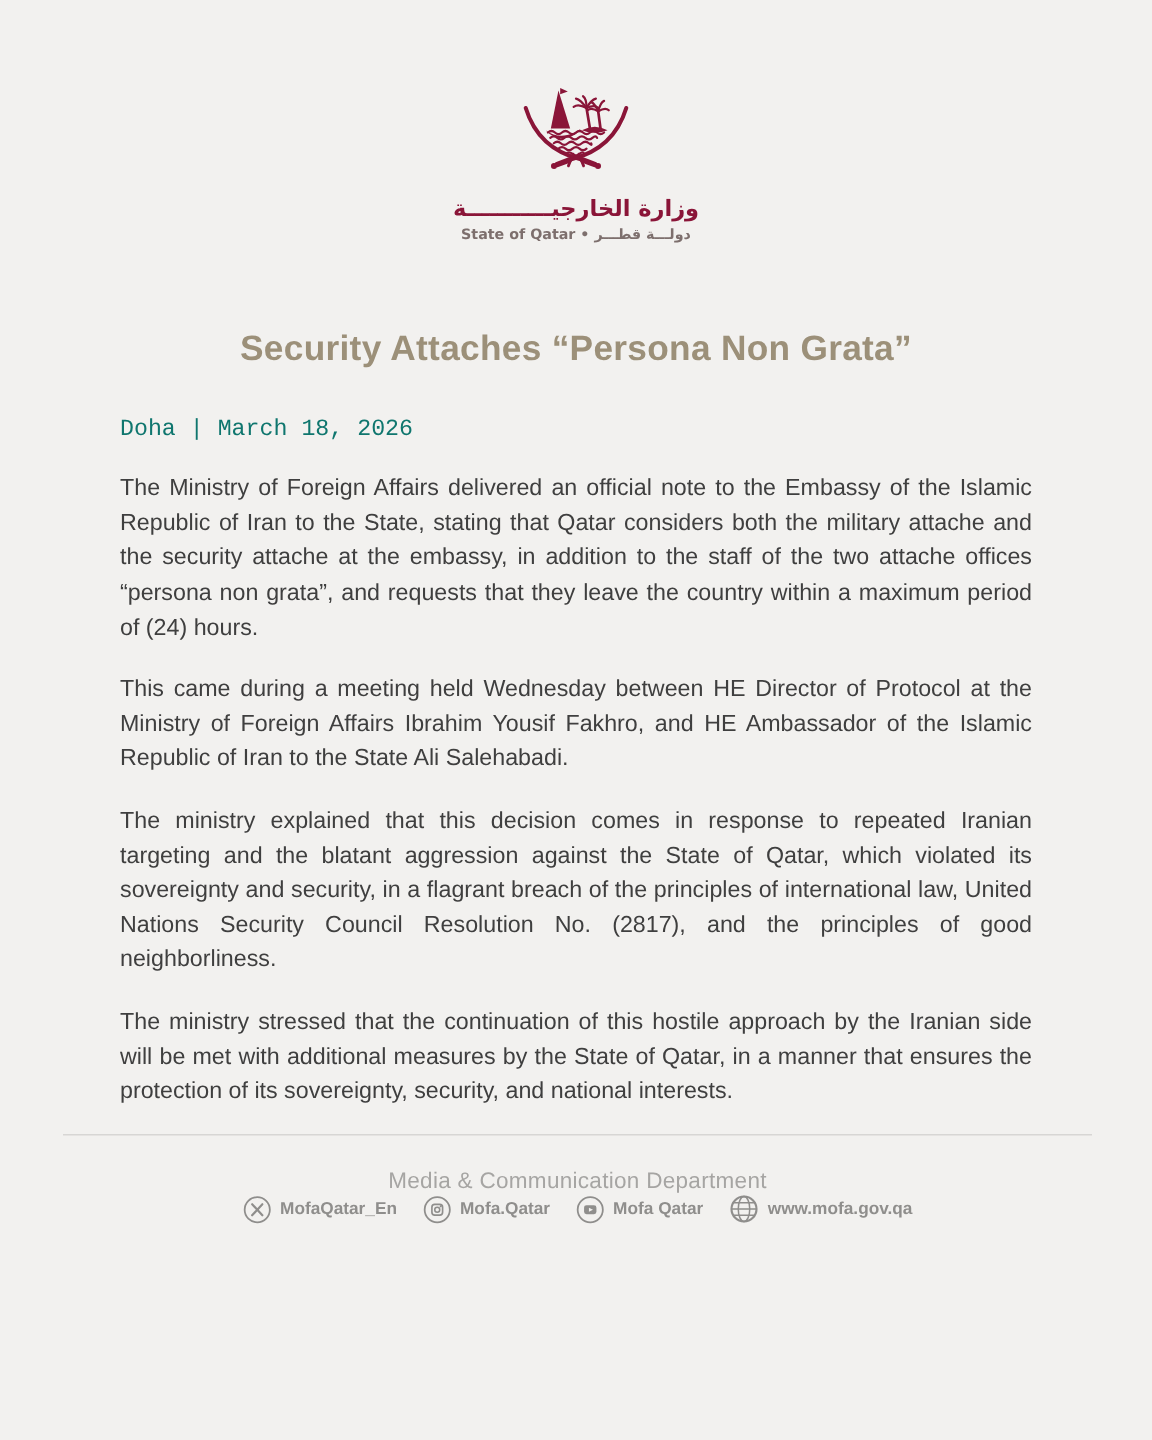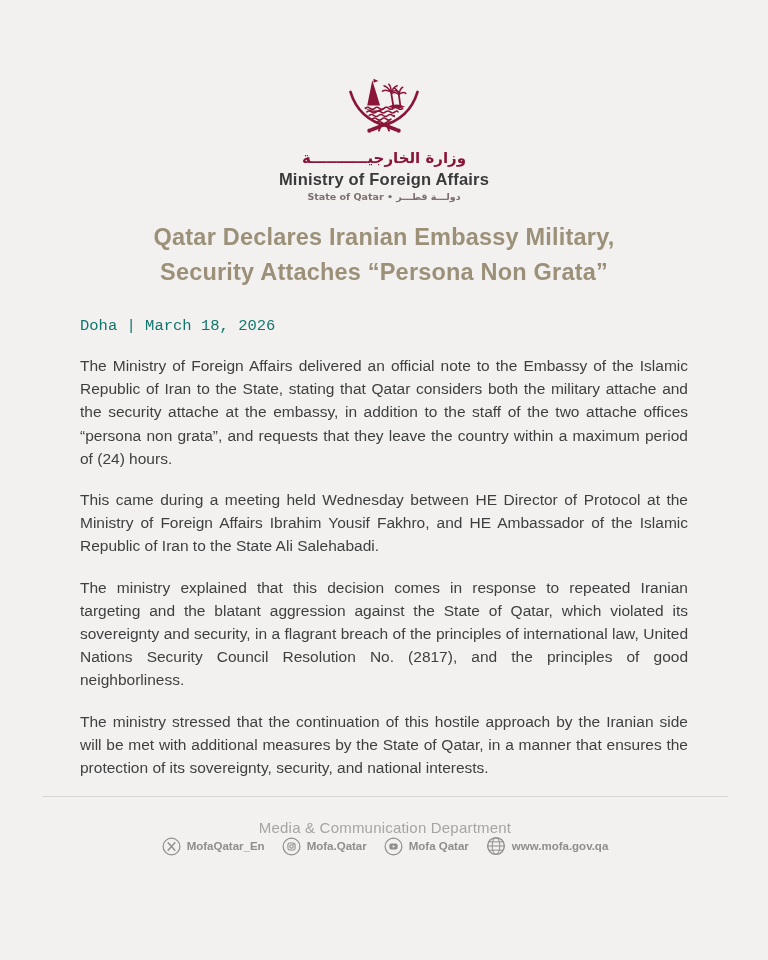--- a/index.html
+++ b/index.html
@@ -3,21 +3,21 @@
 <meta charset="utf-8">
 <style>
   * { margin: 0; padding: 0; box-sizing: border-box; }
   html, body { width: 768px; height: 960px; }
   body {
     background: #f2f1ef;
     font-family: "Liberation Sans", "DejaVu Sans", sans-serif;
     color: #3f3f3f;
     overflow: hidden;
   }
-  .page { width: 768px; height: 836px; position: relative; margin-top: 20px; }
+  .page { width: 768px; height: 836px; position: relative; }
 
   
   .header { padding-top: 50px; text-align: center; }
   .emblem { display: inline-block; line-height: 0; }
   .arabic-title {
     margin-top: 2px;
     font-family: "DejaVu Sans", sans-serif;
     font-size: 15px;
     font-weight: bold;
     color: #8A1538;
@@ -137,26 +137,25 @@
           <path stroke-width="2.4" d="M52.5,67.5 L 56.5,77.5"></path>
           <circle cx="68.8" cy="77.6" r="2.6" fill="#8A1538" stroke="none"></circle>
           <path stroke-width="3.4" d="M93,28 C 86,51 70,66 46,72"></path>
           <path stroke-width="4.6" d="M44,72.6 L 34,76.4"></path>
           <path stroke-width="2.4" d="M47.5,67.5 L 43.5,77.5"></path>
           <circle cx="31.2" cy="77.6" r="2.6" fill="#8A1538" stroke="none"></circle>
         </g>
       </svg>
     </span>
     <div class="arabic-title">وزارة الخارجيـــــــــــة</div>
-    <div class="ministry-name">Ministry of Foreign Affairs</div>
     <div class="state-line">State of Qatar • دولـــة قطـــر</div>
   </header>
 
   <h1 class="title">
-    <span>Qatar Declares Iranian Embassy Military,</span><br>
+    <br>
     <span>Security Attaches “Persona Non Grata”</span>
   </h1>
 
   <div class="dateline">Doha | March 18, 2026</div>
 
   <div class="bodytext">
     <p>The Ministry of Foreign Affairs delivered an official note to the Embassy of the Islamic Republic of Iran to the State, stating that Qatar considers both the military attache and the security attache at the embassy, in addition to the staff of the two attache offices “persona non grata”, and requests that they leave the country within a maximum period of (24) hours.</p>
     <p>This came during a meeting held Wednesday between HE Director of Protocol at the Ministry of Foreign Affairs Ibrahim Yousif Fakhro, and HE Ambassador of the Islamic Republic of Iran to the State Ali Salehabadi.</p>
     <p>The ministry explained that this decision comes in response to repeated Iranian targeting and the blatant aggression against the State of Qatar, which violated its sovereignty and security, in a flagrant breach of the principles of international law, United Nations Security Council Resolution No. (2817), and the principles of good neighborliness.</p>
     <p>The ministry stressed that the continuation of this hostile approach by the Iranian side will be met with additional measures by the State of Qatar, in a manner that ensures the protection of its sovereignty, security, and national interests.</p>

